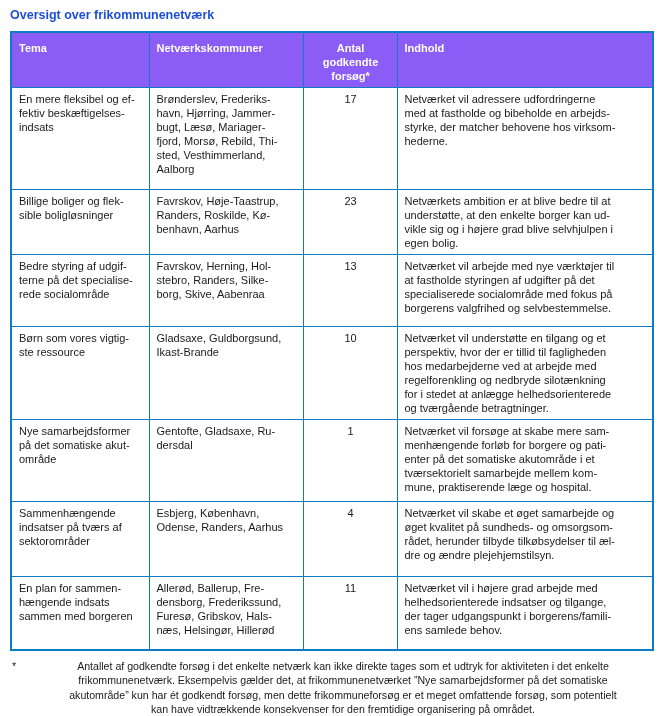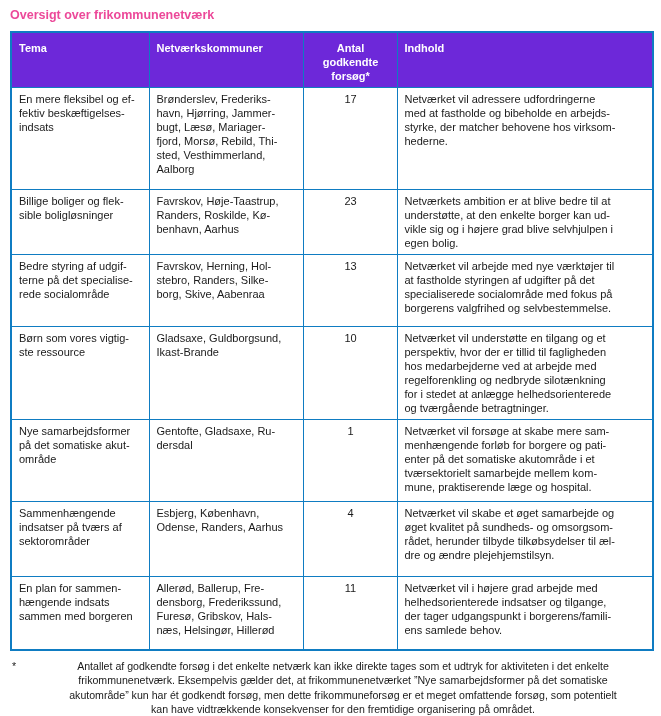--- a/index.html
+++ b/index.html
@@ -11,21 +11,21 @@
   }
   .page {
     width: 661px;
     height: 716px;
     padding: 8px 9px 0 10px;
     overflow: hidden;
   }
   .title {
     font-size: 12.5px;
     font-weight: bold;
-    color: #ec4899;
+    color: #1d4ed8;
     margin-bottom: 9px;
   }
   table.netvaerk {
     border-collapse: collapse;
     width: 642px;
     table-layout: fixed;
   }
   table.netvaerk col.c1 { width: 138px; }
   table.netvaerk col.c2 { width: 154px; }
   table.netvaerk col.c3 { width: 94px; }
@@ -33,21 +33,21 @@
   table.netvaerk th, table.netvaerk td {
     border: 1px solid #0f7cc2;
     vertical-align: top;
     font-size: 11px;
     line-height: 14px;
     padding: 4px 6px 4px 7px;
     white-space: pre-line;
   }
   table.netvaerk { border: 2px solid #0f7cc2; }
   table.netvaerk thead th {
-    background: #6d28d9;
+    background: #8b5cf6;
     color: #ffffff;
     font-weight: bold;
     text-align: left;
     height: 45px;
     padding-top: 8px;
     border-color: #0f7cc2;
   }
   table.netvaerk thead th.center, td.antal { text-align: center; }
   tbody tr:nth-child(1) { height: 102px; margin-top: 20px; }
   tbody tr:nth-child(2) { height: 63px; }

